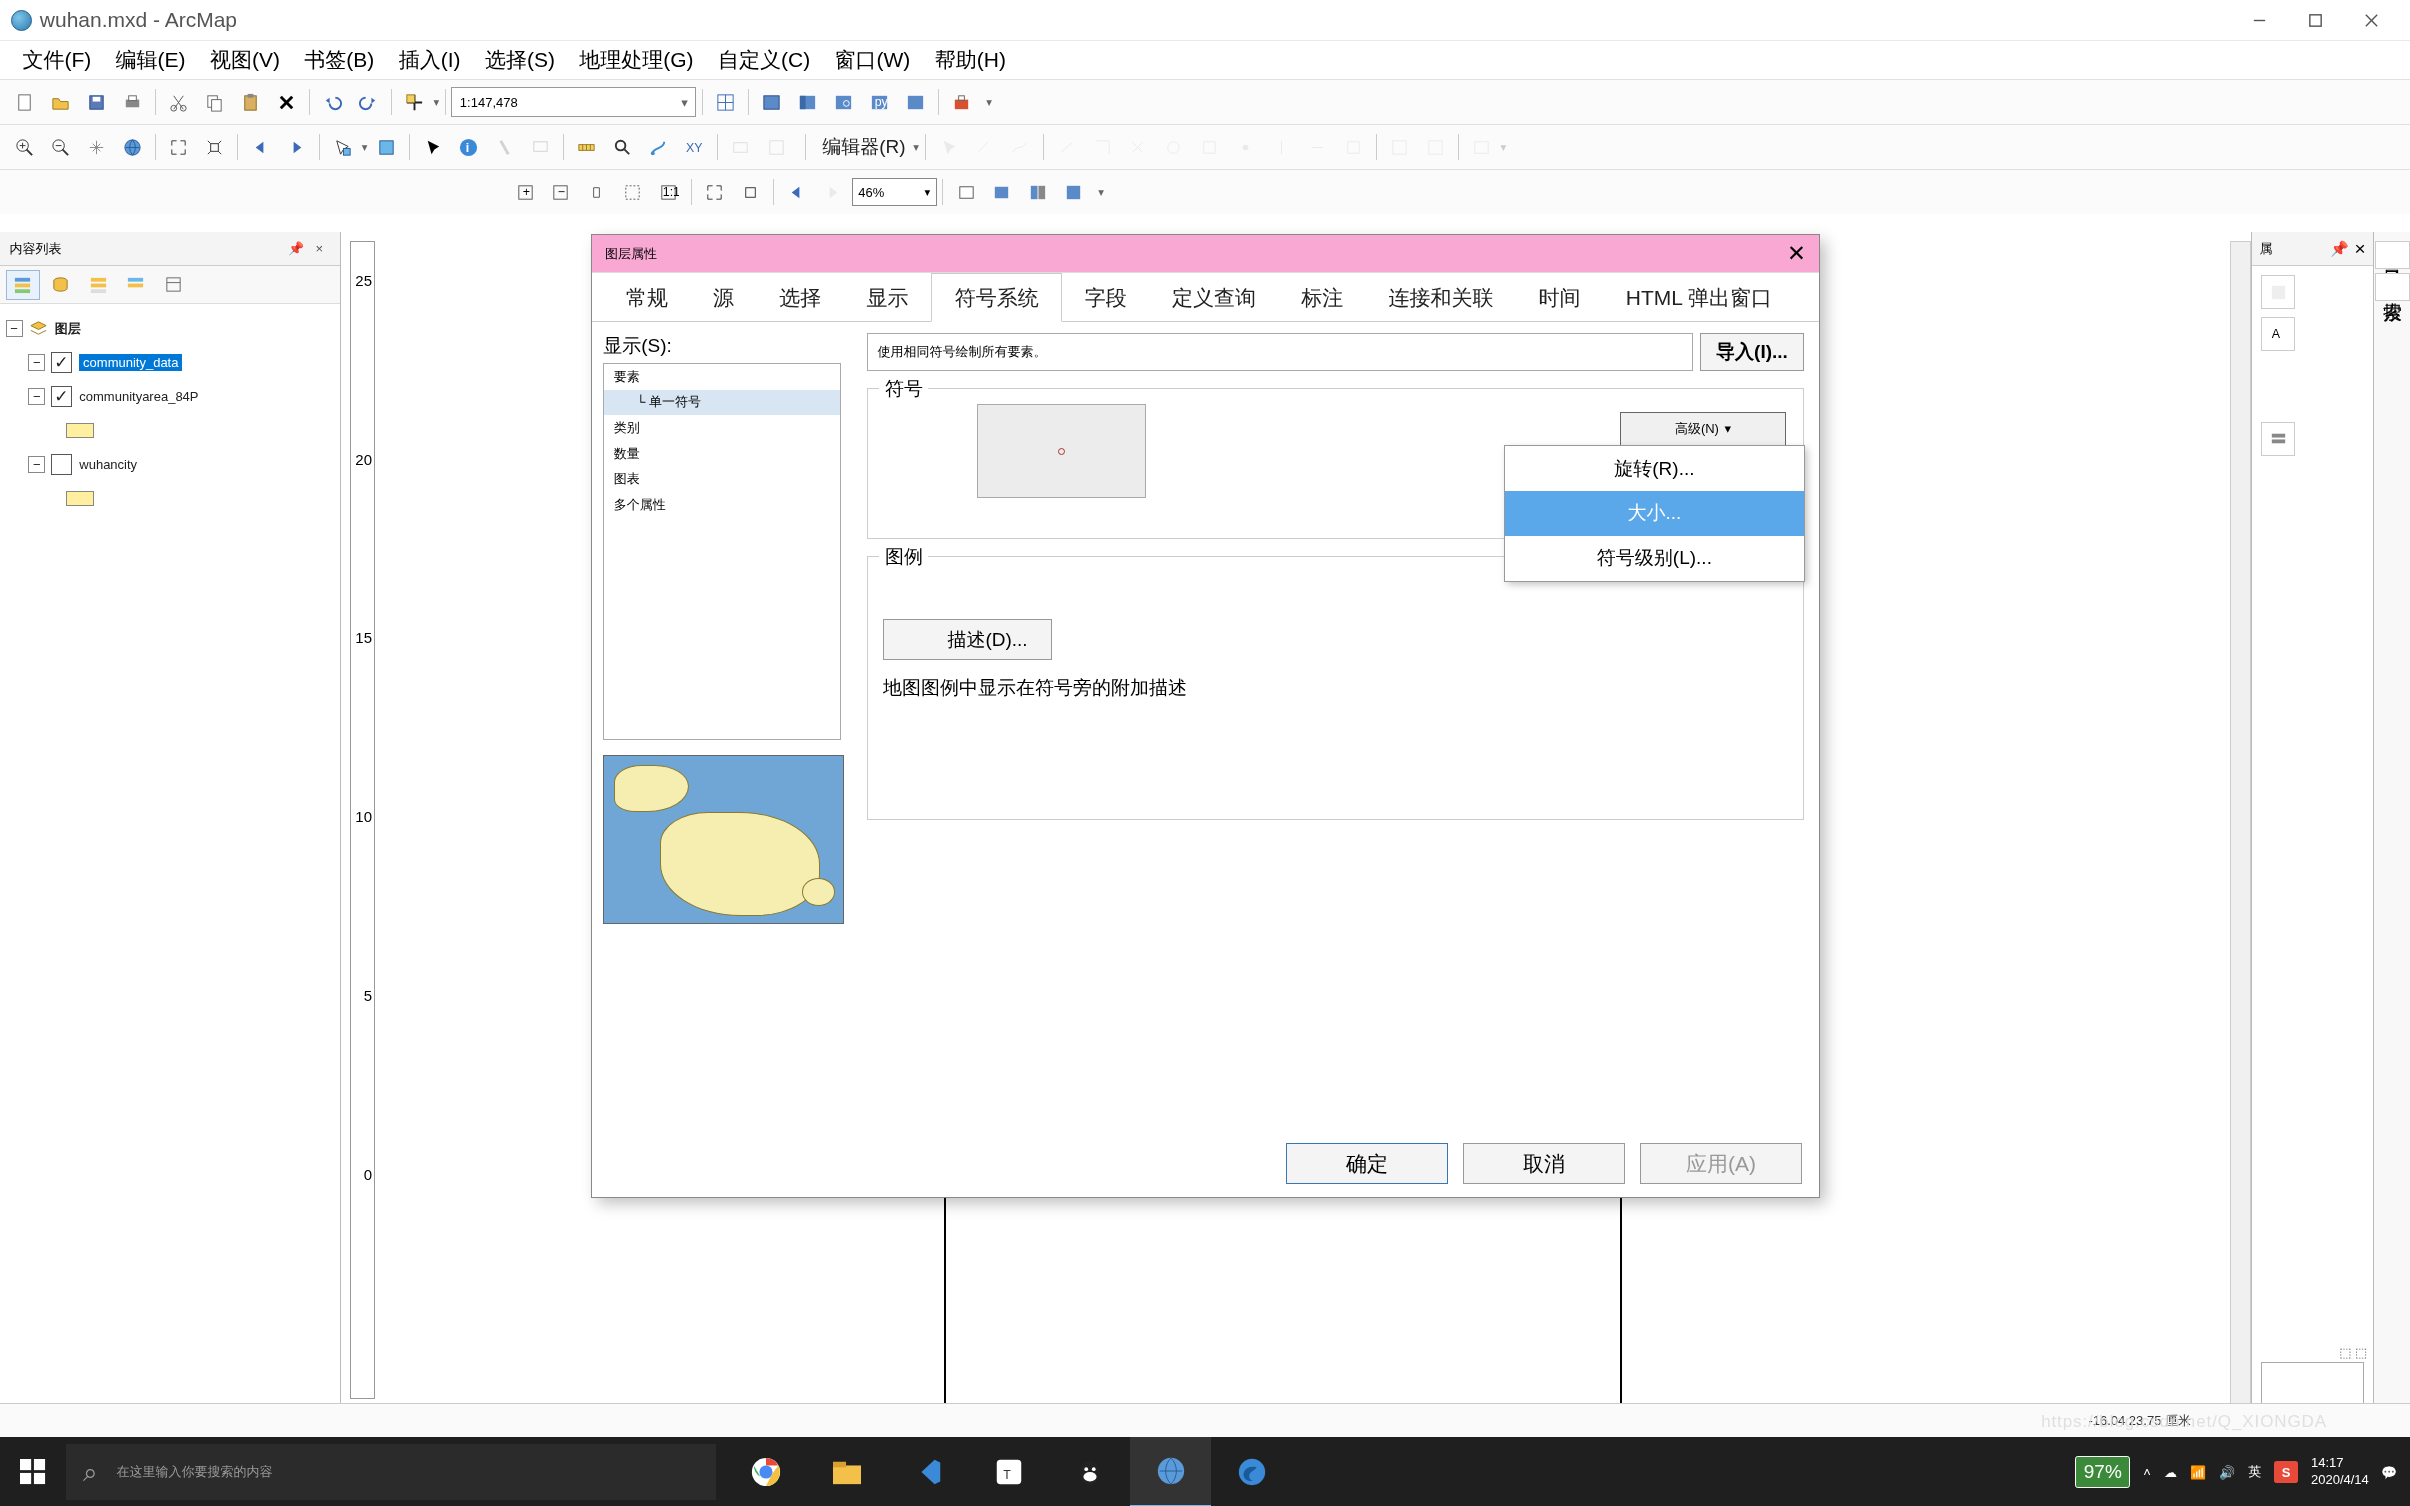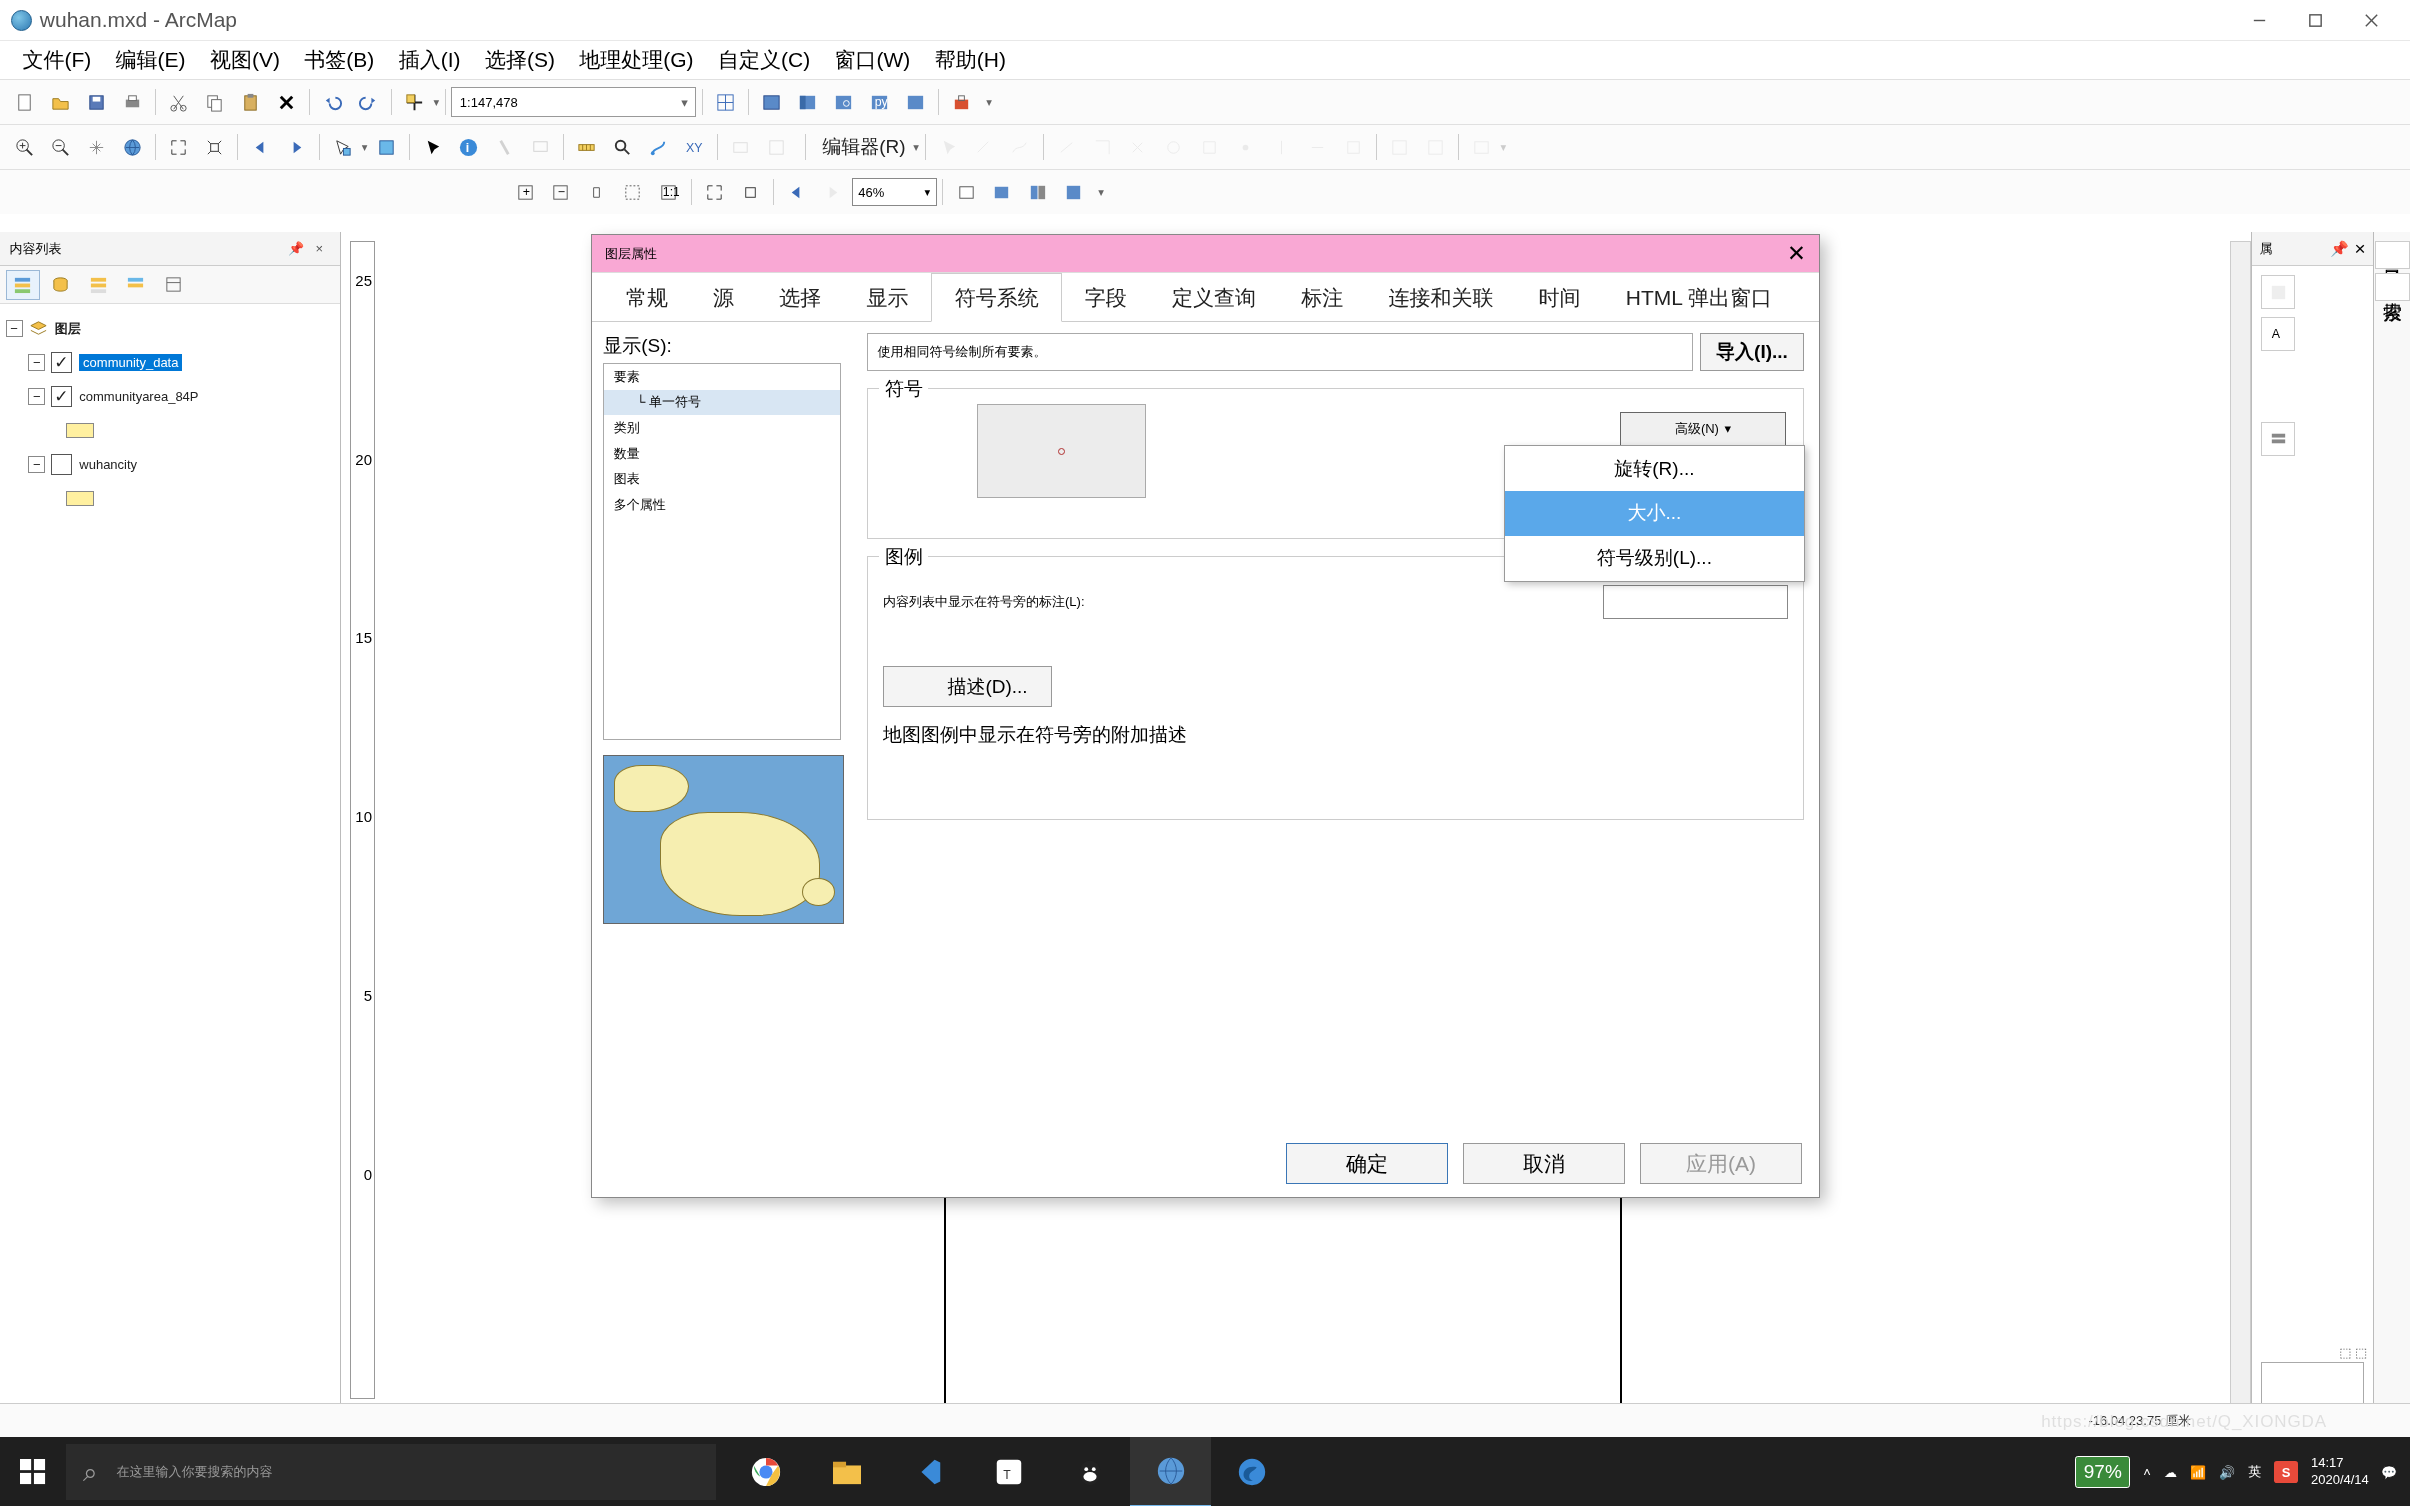--- a/index.html
+++ b/index.html
@@ -785,24 +785,20 @@
             <span class="arrow">▾</span>
           </div>
         <div class="adv-menu" id="adv-menu">
             <div class="mi">旋转(R)...</div>
             <div class="mi hover">大小...</div>
             <div class="mi">符号级别(L)...</div>
           </div>
       </div>
       <div class="group" style="height:264px">
         <div class="group-title">图例</div>
-        <div class="label-row">
-          <span>内容列表中显示在符号旁的标注(L):</span>
-          <input class="label-input" style="">
-        </div>
         <div style="height:47px"></div>
         <button class="desc-btn">描述(D)...</button>
         <div style="margin-top:15px;font-size:19px">地图图例中显示在符号旁的附加描述</div>
       </div>
     </div>
   </div>
   <div class="dialog-buttons">
     <div class="dlg-btn primary">确定</div>
     <div class="dlg-btn">取消</div>
     <div class="dlg-btn disabled">应用(A)</div>

